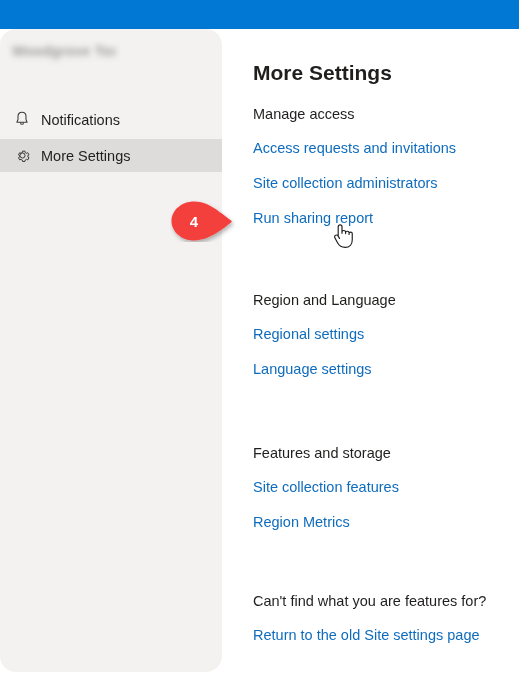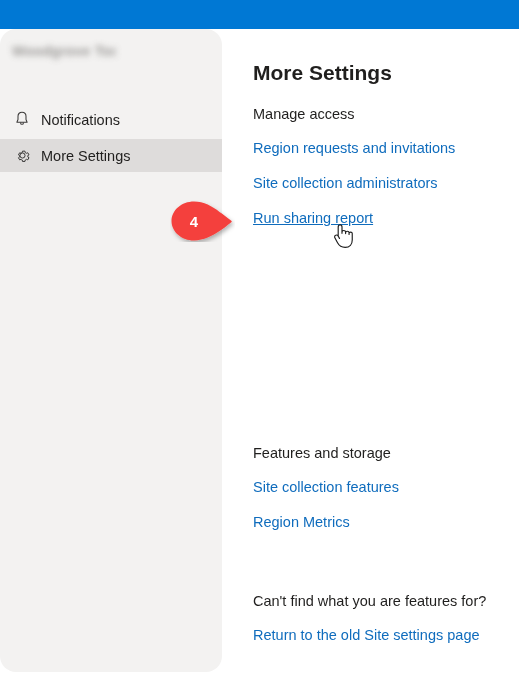--- a/index.html
+++ b/index.html
@@ -129,21 +129,20 @@
     font-size: 14.5px;
     line-height: 18px;
     color: #0f6cbd;
     text-decoration: none;
     margin-top: 17px;
     white-space: nowrap;
     cursor: pointer;
     width: fit-content;
   }
   .group-link.is-hover {
-    text-decoration: underline;
   }
 
   .group-manage-access  { top: 77px; }
   .group-region         { top: 263px; }
   .group-features       { top: 416px; }
   .group-help           { top: 564px; }
 
   
   .callout {
     position: absolute;
@@ -209,25 +208,30 @@
       <span class="nav-label">More Settings</span>
     </div>
   </nav>
 
   <main class="content">
 
     <h1 class="page-title">More Settings</h1>
 
     <section class="group group-manage-access">
       <div class="group-heading">Manage access</div>
-      <a class="group-link">Region requests and invitations</a>
+      <a class="group-link">Access requests and invitations</a>
       <a class="group-link">Site collection administrators</a>
       <a class="group-link is-hover">Run sharing report</a>
     </section>
 
+    <section class="group group-region">
+      <div class="group-heading">Region and Language</div>
+      <a class="group-link">Regional settings</a>
+      <a class="group-link">Language settings</a>
+    </section>
 
     <section class="group group-features">
       <div class="group-heading">Features and storage</div>
       <a class="group-link">Site collection features</a>
       <a class="group-link">Region Metrics</a>
     </section>
 
     <section class="group group-help">
       <div class="group-heading">Can't find what you are features for?</div>
       <a class="group-link">Return to the old Site settings page</a>

